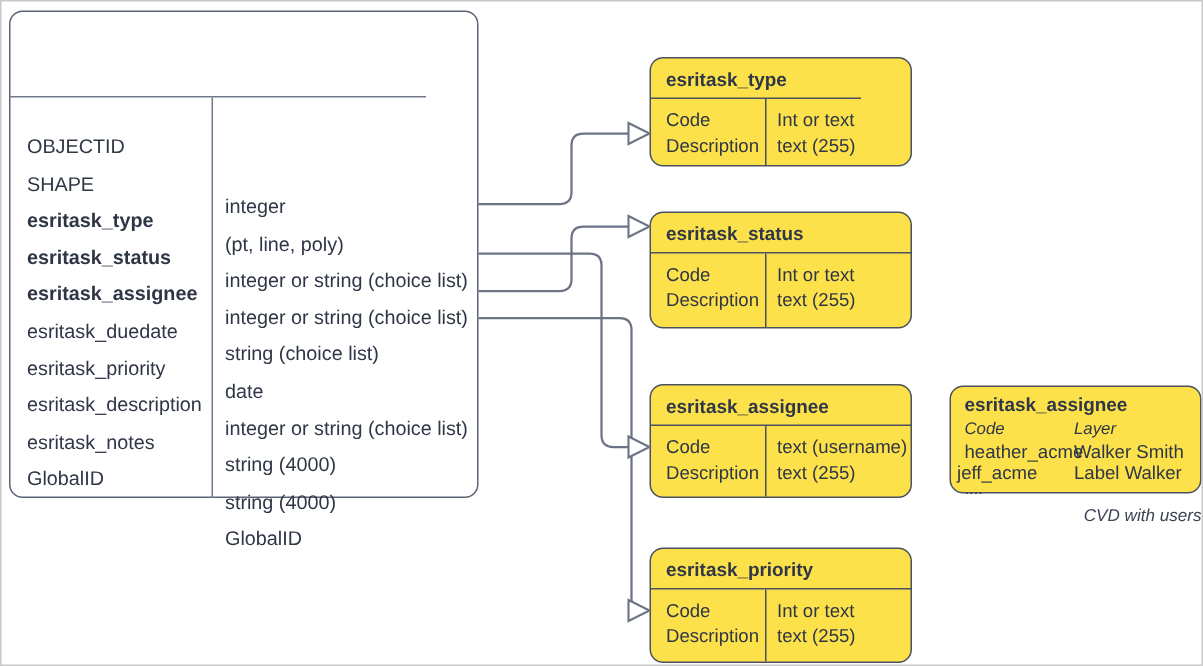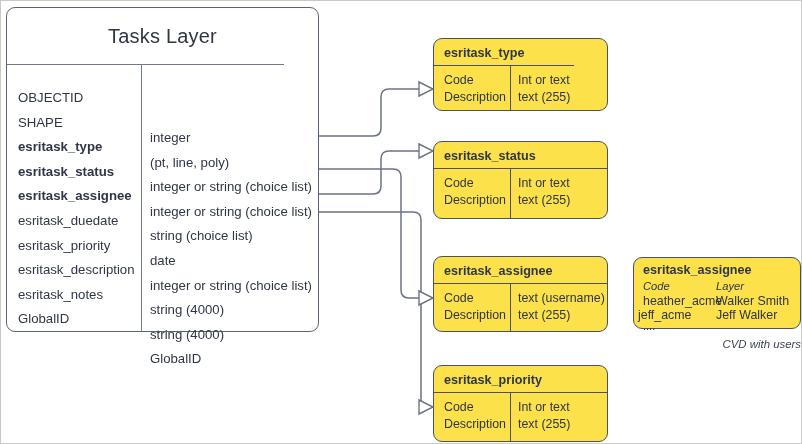--- a/index.html
+++ b/index.html
@@ -166,21 +166,20 @@
     height: 444px;
     pointer-events: none;
   }
 </style>
 </head>
 <body>
 
 <div id="page">
 
   <div id="tasks-layer">
-    <div id="tasks-title">Tasks Layer</div>
     <div id="tasks-head-rule"></div>
     <div id="tasks-col-rule"></div>
     <div id="field-rows">
         <div class="field-row" style="top: 82px;">
           <span class="field-name">OBJECTID</span>
           <span class="field-type">integer</span>
         </div>
         <div class="field-row" style="top: 106.6px;">
           <span class="field-name">SHAPE</span>
           <span class="field-type">(pt, line, poly)</span>
@@ -275,21 +274,21 @@
       </div>
     </div>
 
   <div id="cvd-box" class="ybox">
     <div id="cvd-title">esritask_assignee</div>
     <div class="cvd-hdr" style="left:9px; top:22px;">Code</div>
     <div class="cvd-hdr" style="left:82px; top:22px;">Layer</div>
     <div class="cvd-cell" style="left:9px; top:36px;">heather_acme</div>
     <div class="cvd-cell" style="left:82px; top:36px;">Walker Smith</div>
     <div class="cvd-cell" style="left:4px; top:50px;">jeff_acme</div>
-    <div class="cvd-cell" style="left:82px; top:50px;">Jeff Walker</div>
+    <div class="cvd-cell" style="left:82px; top:50px;">Label Walker</div>
     <div class="cvd-cell" style="left:9px; top:62px; font-size:11px;">....</div>
   </div>
   <div id="cvd-caption">CVD with users</div>
 
   <svg id="connectors" viewBox="0 0 802 444" xmlns="http://www.w3.org/2000/svg">
     <g fill="none" stroke="#6b7385" stroke-width="1.5">
 
       <path d="M318,135 H372 Q380,135 380,127 V96 Q380,88 388,88 H418"></path>
 
       <path d="M318,193 H372 Q380,193 380,185 V158 Q380,150 388,150 H418"></path>

